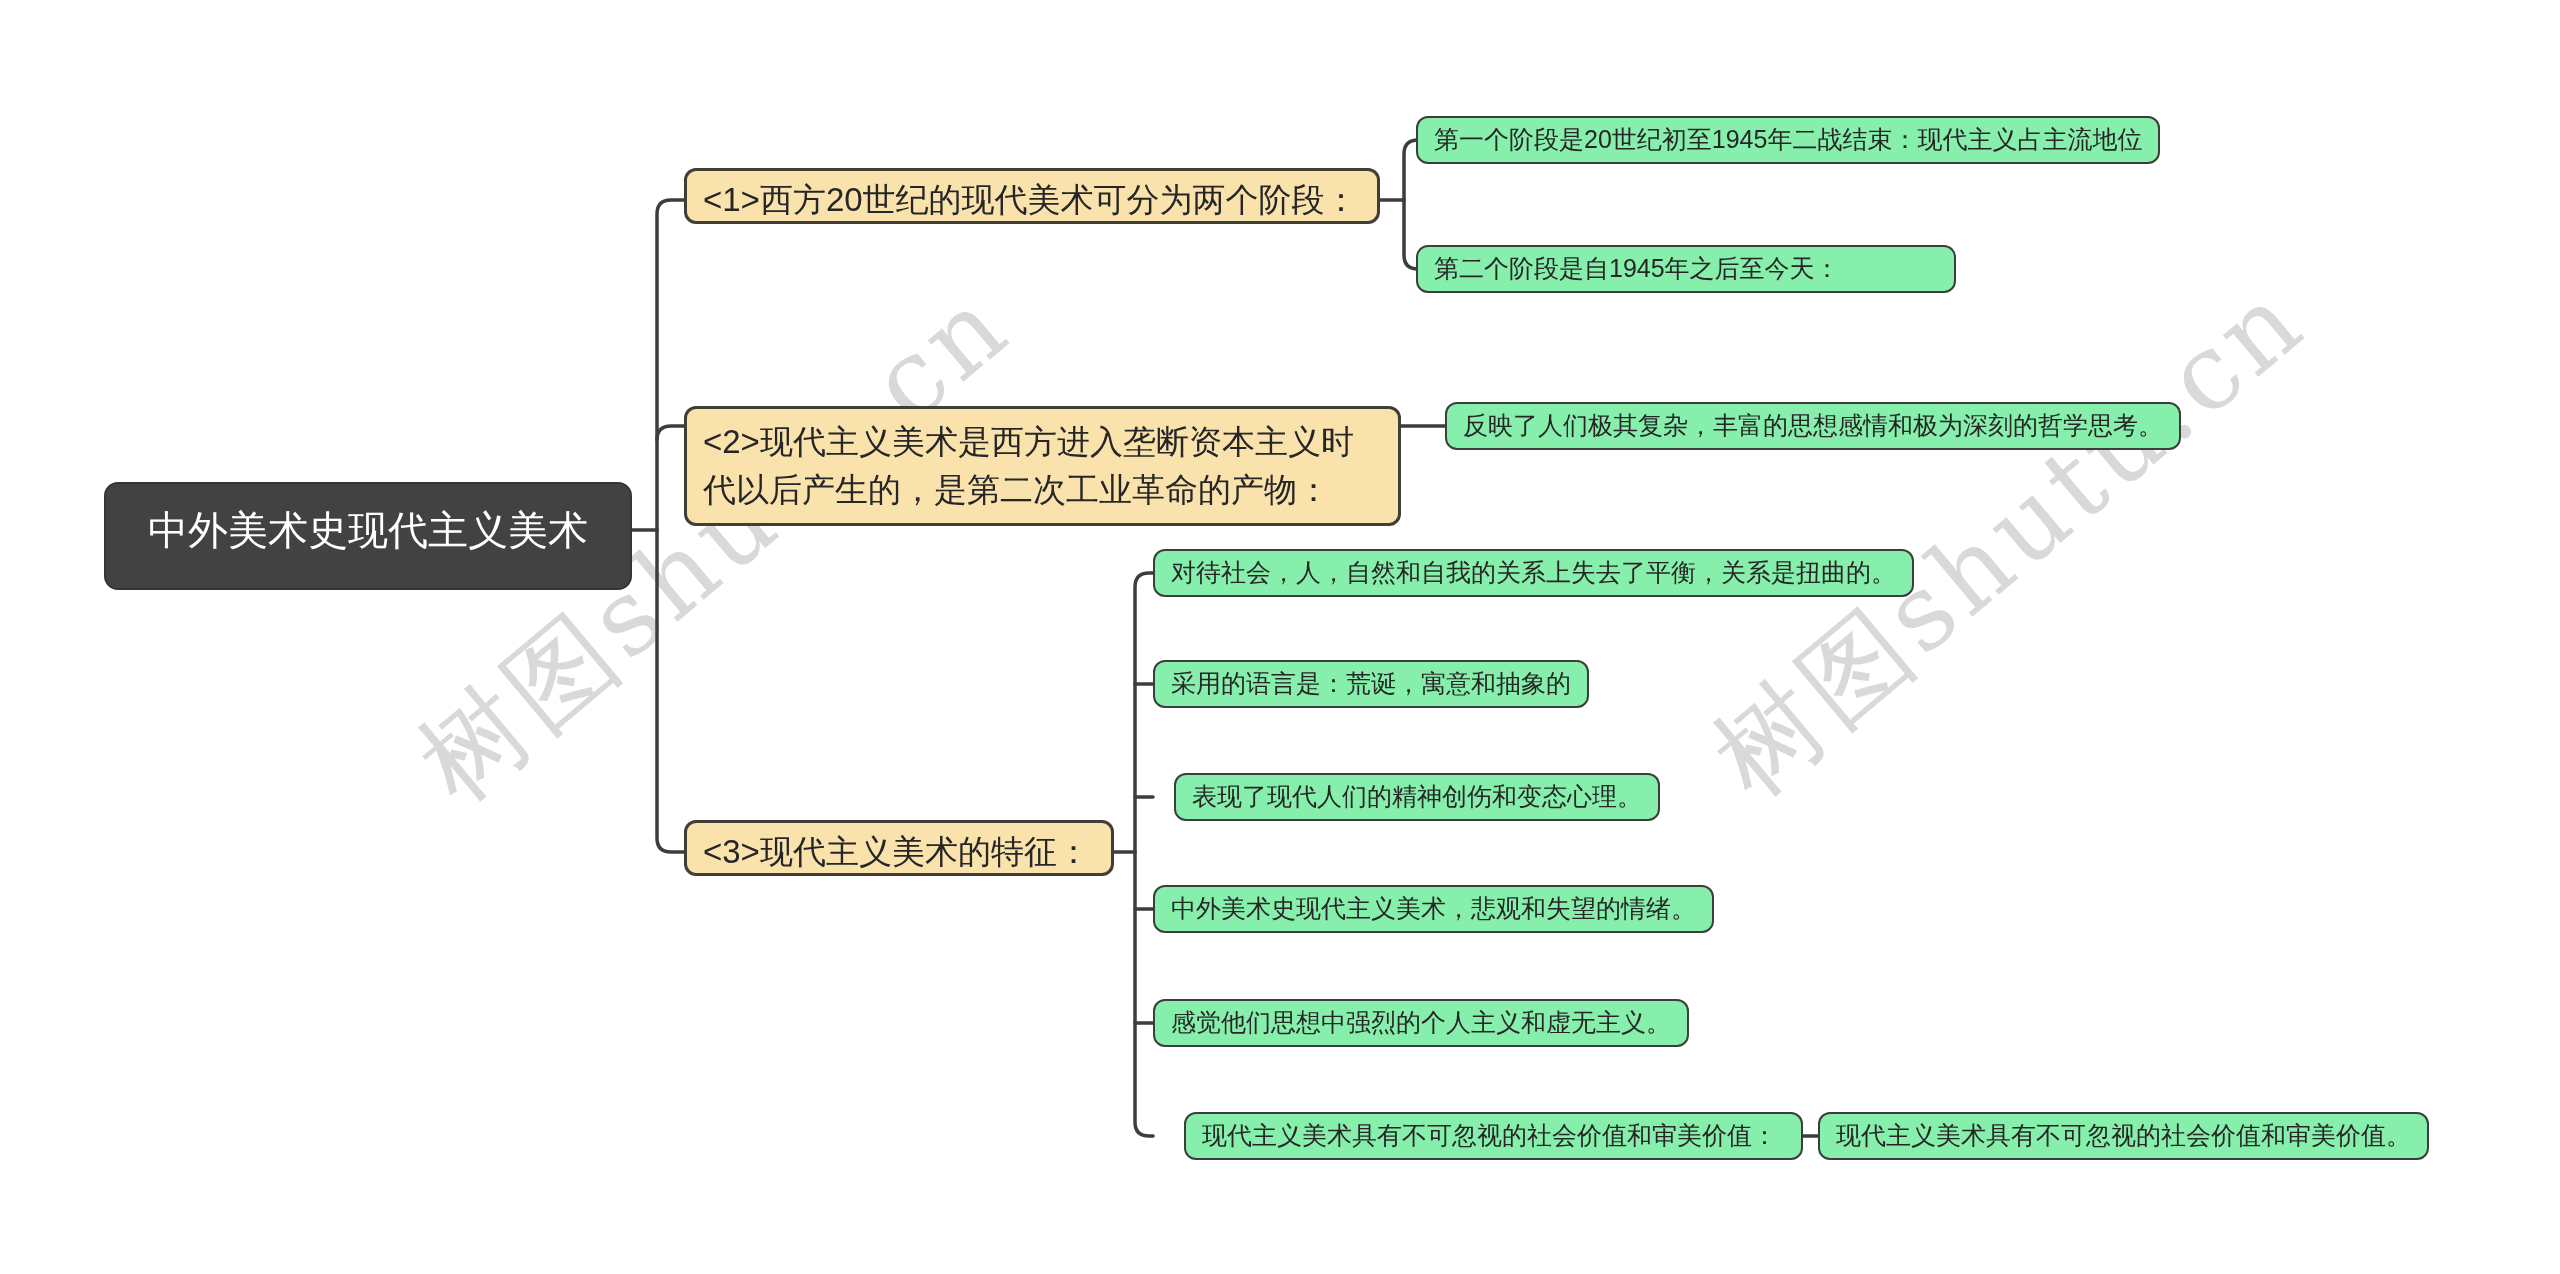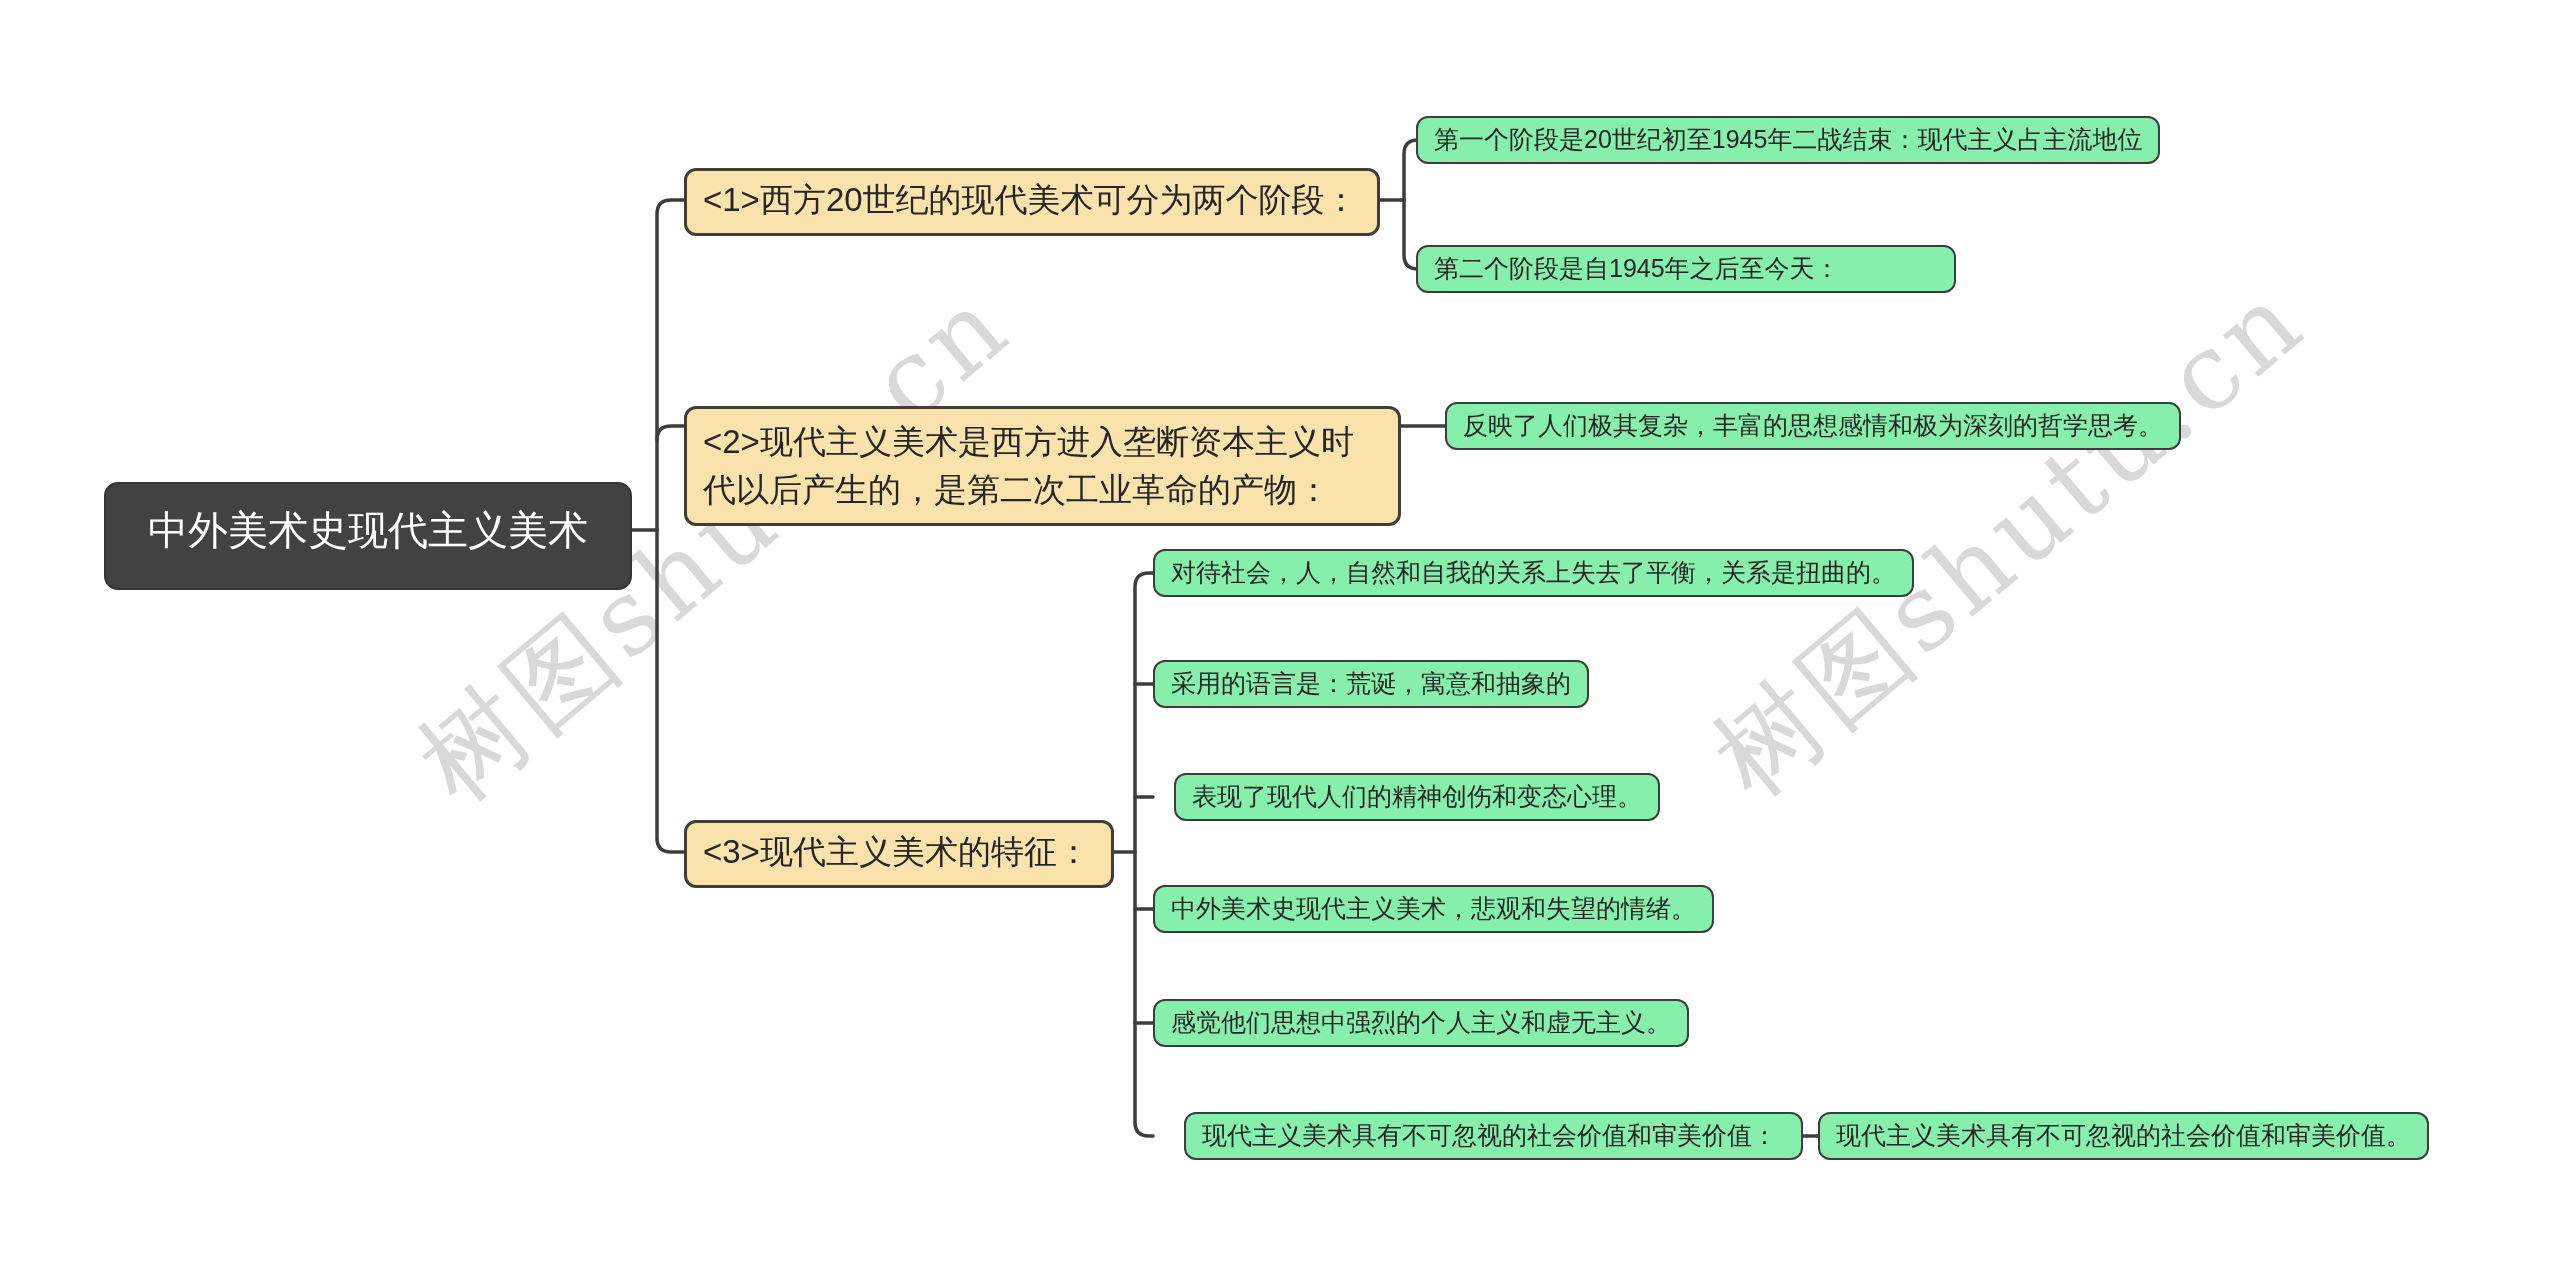--- a/index.html
+++ b/index.html
@@ -43,21 +43,21 @@
     height: 108px;
     text-align: center;
     padding: 0 30px;
   }
   .node-yellow {
     background: #f9e2ac;
     border: 3px solid #403e35;
     border-radius: 12px;
     font-size: 33px;
     line-height: 58px;
-    height: 68px;
+    height: 56px;
     padding: 0 16px;
   }
   .node-yellow.multiline {
     white-space: normal;
     line-height: 48px;
     height: 120px;
     padding: 9px 16px;
     margin-top: 40px;
   }
   .node-white {

